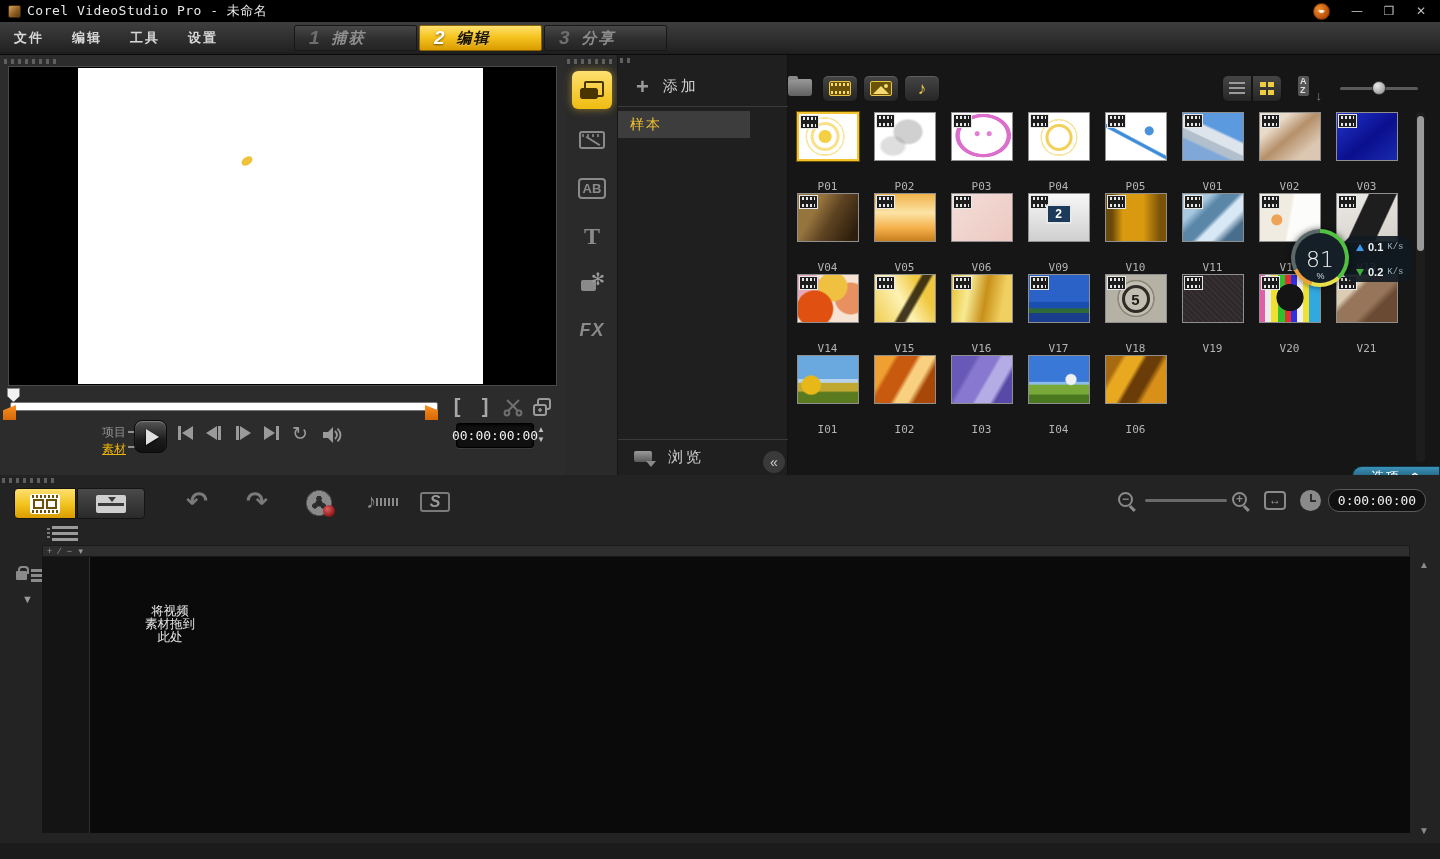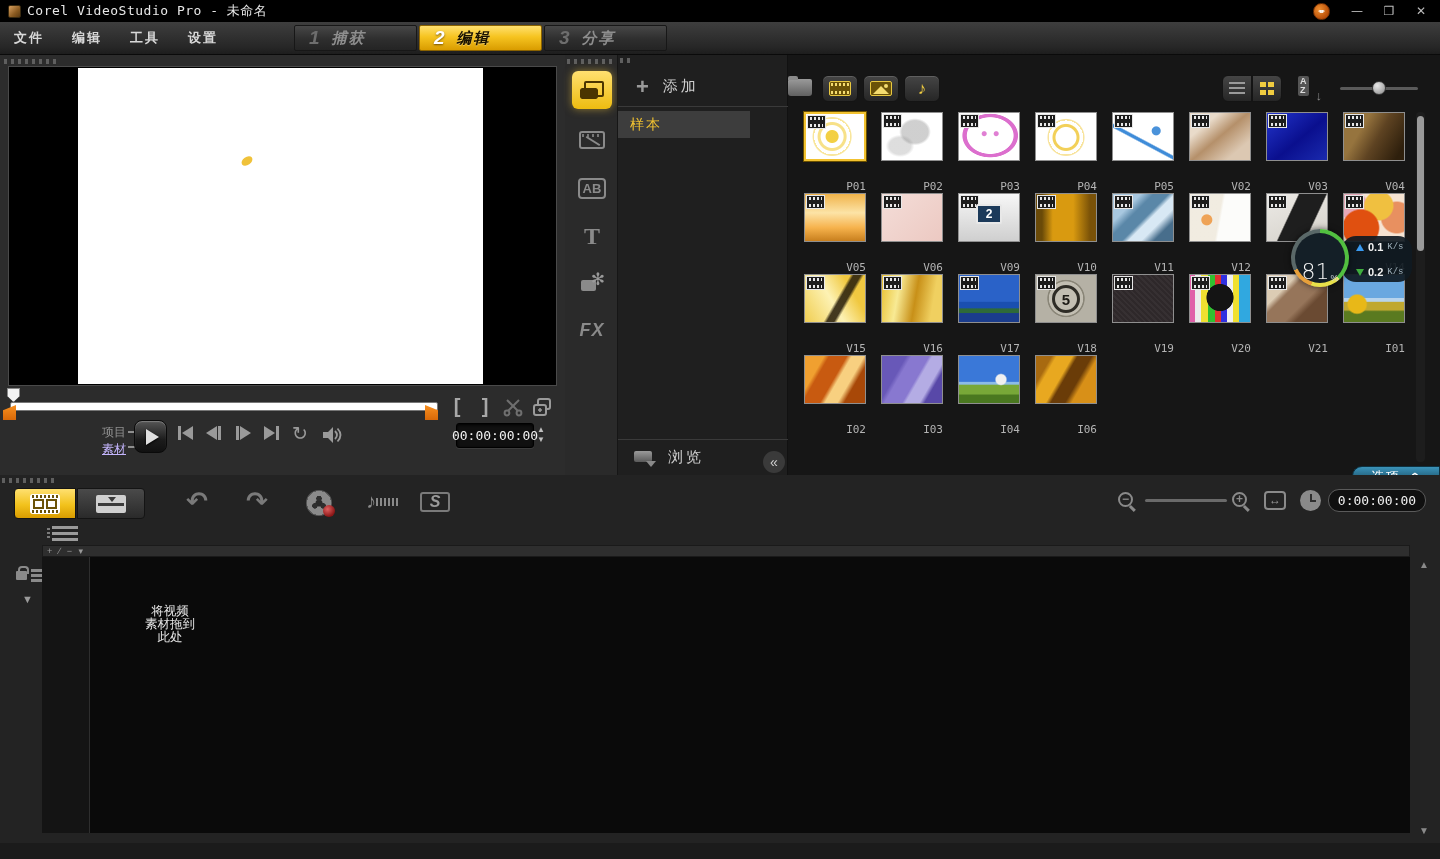--- a/index.html
+++ b/index.html
@@ -63,21 +63,21 @@
     top:350px; clip-path:polygon(0 0,100% 35%,100% 100%,0 100%); }
   .trim-handle.left { left:3px; clip-path:polygon(0 35%,100% 0,100% 100%,0 100%); }
   .trim-handle.right { left:425px; }
   .mark-btn { position:absolute; top:340px; color:#a8a8a8; font-size:20px; font-weight:bold; width:16px;
     text-align:center; }
   .trim-icon { position:absolute; top:342px; }
   .transport { position:absolute; left:0; top:365px; width:565px; height:50px; }
   .mode-labels { position:absolute; left:96px; top:4px; font-size:12px; line-height:17px; text-align:right;
     width:30px; }
   .mode-labels .proj { color:#8f8f8f; }
-  .mode-labels .clip { color:#c4b5fd;text-decoration:underline; }
+  .mode-labels .clip { color:#eab308;text-decoration:underline; }
   .mode-tick { position:absolute; width:8px; height:2px; background:#8f8f8f; }
   .play-btn { position:absolute; left:134px; top:0; width:33px; height:33px; border-radius:8px;
     background:linear-gradient(#565656,#1c1c1c 60%,#111); border:1px solid #0a0a0a;
     box-shadow:inset 0 1px 1px rgba(255,255,255,.25); display:flex; align-items:center; justify-content:center; }
   .play-tri { width:0; height:0; border-top:8px solid transparent; border-bottom:8px solid transparent;
     border-left:13px solid #e0e0e0; margin-left:3px; filter:drop-shadow(0 1px 1px #000); }
   .tbtn { position:absolute; top:6px; display:flex; align-items:center; gap:1px; }
   .tri { width:0; height:0; border-top:7px solid transparent; border-bottom:7px solid transparent; }
   .tri.r { border-left:11px solid #9a9a9a; } .tri.l { border-right:11px solid #9a9a9a; }
   .bar { width:3px; height:14px; background:#9a9a9a; }
@@ -173,21 +173,21 @@
   .sort-btn .az { position:absolute; left:2px; top:0; font-size:9px; font-weight:bold; line-height:9px;
     background:#555; color:#ddd; padding:1px 2px; border-radius:2px; }
   .sort-btn .ar { position:absolute; right:0; bottom:-2px; font-size:13px; color:#8a8a8a; }
   .zoom-slider { position:absolute; left:552px; top:12px; width:78px; height:3px; background:#5a5a5a;
     border-radius:2px; }
   .zoom-slider .thumb { position:absolute; left:32px; top:-6px; width:14px; height:14px; border-radius:50%;
     background:radial-gradient(circle at 35% 30%,#e8e8e8,#8a8a8a); border:1px solid #3a3a3a; }
 
   .lib-grid { position:absolute; left:1px; top:57px; display:grid; grid-template-columns:repeat(8,77px);
     grid-auto-rows:81px; }
-  .thumb-cell { display:flex; flex-direction:column; align-items:flex-end;gap:15px; }
+  .thumb-cell { display:flex; flex-direction:column; align-items:center;gap:15px; }
   .thumb-img { position:relative; width:62px; height:55px; border:1px solid #8f8f8f; }
   .thumb-cell.selected .thumb-img { border:2px solid #f2c230; box-shadow:0 0 0 1px #6a5000; }
   .film-badge { position:absolute; top:1px; left:1px; width:19px; height:14px; background:#1d1d1d;
     border:1px solid #e8e8e8; }
   .film-badge::before, .film-badge::after { content:""; position:absolute; left:2px; right:2px; height:3px;
     background:repeating-linear-gradient(90deg,#e8e8e8 0 2px,transparent 2px 4px); }
   .film-badge::before { top:1px; } .film-badge::after { bottom:1px; }
   .thumb-label { margin-top:4px; color:#b4b4b4; font-size:11px; font-family:"DejaVu Sans Mono",monospace; }
   .thumb-mark { position:absolute; display:flex; align-items:center; justify-content:center; }
   .mark-screen { left:17px; top:10px; width:26px; height:20px; background:#1c3document5a; background:#1c3a5a;
@@ -213,21 +213,21 @@
   .net-arrow.up { border-left:4px solid transparent; border-right:4px solid transparent;
     border-bottom:7px solid #3a9af0; }
   .net-arrow.down { border-left:4px solid transparent; border-right:4px solid transparent;
     border-top:7px solid #3fae3f; }
   .net-val { color:#f2f2f2; font-size:11px; font-weight:bold; }
   .net-unit { color:#9fb0ba; font-size:9px;font-family:Liberation Mono, monospace; }
   .gauge { position:absolute; left:1291px; top:229px; width:58px; height:58px; border-radius:50%; z-index:6;
     background:conic-gradient(from 0deg, #52c040 0 38%, #e8e04a 38% 55%, #e8a03a 55% 68%, #5a6868 68% 100%);
     box-shadow:0 0 6px rgba(0,0,0,.6); display:flex; align-items:center; justify-content:center; }
   .gauge-inner { width:50px; height:50px; border-radius:50%; background:#141f27; display:flex;
-    align-items:flex-end; justify-content:center; padding-top:13px; }
+    align-items:center; justify-content:center; padding-top:13px;flex-direction:column; }
   .gauge-pct { color:#f5f5f5; font-size:22px; font-weight:300; line-height:22px;
     font-family:"DejaVu Sans",sans-serif; }
   .gauge-sign { color:#cfd8dd; font-size:9px; margin-left:1px; }
 
   
   .timeline { position:absolute; left:0; top:475px; width:1440px; height:368px; background:#232323; }
   .tl-toolbar { position:absolute; left:0; top:13px; width:1440px; height:33px; }
   .tl-view-btn { position:absolute; top:0; width:62px; height:31px; border:1px solid #141414;
     background:linear-gradient(#4a4a4a,#2a2a2a); display:flex; align-items:center; justify-content:center; }
   .tl-view-btn.storyboard { left:14px; border-radius:4px 0 0 4px;
@@ -496,20 +496,26 @@
           </div>
           <div class="thumb-label">P04</div>
         </div>
         <div class="thumb-cell">
           <div class="thumb-img" style="background: linear-gradient(28deg, rgba(255, 255, 255, 0) 40%, rgba(42, 127, 212, 0.9) 42%, rgba(42, 127, 212, 0.9) 45%, rgba(255, 255, 255, 0) 47%), radial-gradient(circle at 72% 38%, rgba(42, 127, 212, 0.85) 0px, rgba(42, 127, 212, 0.85) 4px, rgba(255, 255, 255, 0) 5px), rgb(255, 255, 255);">
             <div class="film-badge"></div>
           </div>
           <div class="thumb-label">P05</div>
         </div>
         <div class="thumb-cell">
+          <div class="thumb-img" style="background: linear-gradient(205deg, rgb(92, 154, 224) 0px, rgb(92, 154, 224) 38%, rgb(221, 228, 236) 42%, rgb(221, 228, 236) 56%, rgb(178, 192, 206) 58%, rgb(178, 192, 206) 68%, rgb(127, 168, 216) 72%), rgb(74, 134, 204);">
+            <div class="film-badge"></div>
+          </div>
+          <div class="thumb-label">V01</div>
+        </div>
+        <div class="thumb-cell">
           <div class="thumb-img" style="background: linear-gradient(140deg, rgb(233, 219, 202) 0px, rgb(233, 219, 202) 25%, rgb(181, 144, 106) 50%, rgb(220, 200, 178) 80%);">
             <div class="film-badge"></div>
           </div>
           <div class="thumb-label">V02</div>
         </div>
         <div class="thumb-cell">
           <div class="thumb-img" style="background: linear-gradient(140deg, rgb(35, 53, 204), rgb(10, 15, 142) 55%, rgb(26, 42, 174));">
             <div class="film-badge"></div>
           </div>
           <div class="thumb-label">V03</div>

